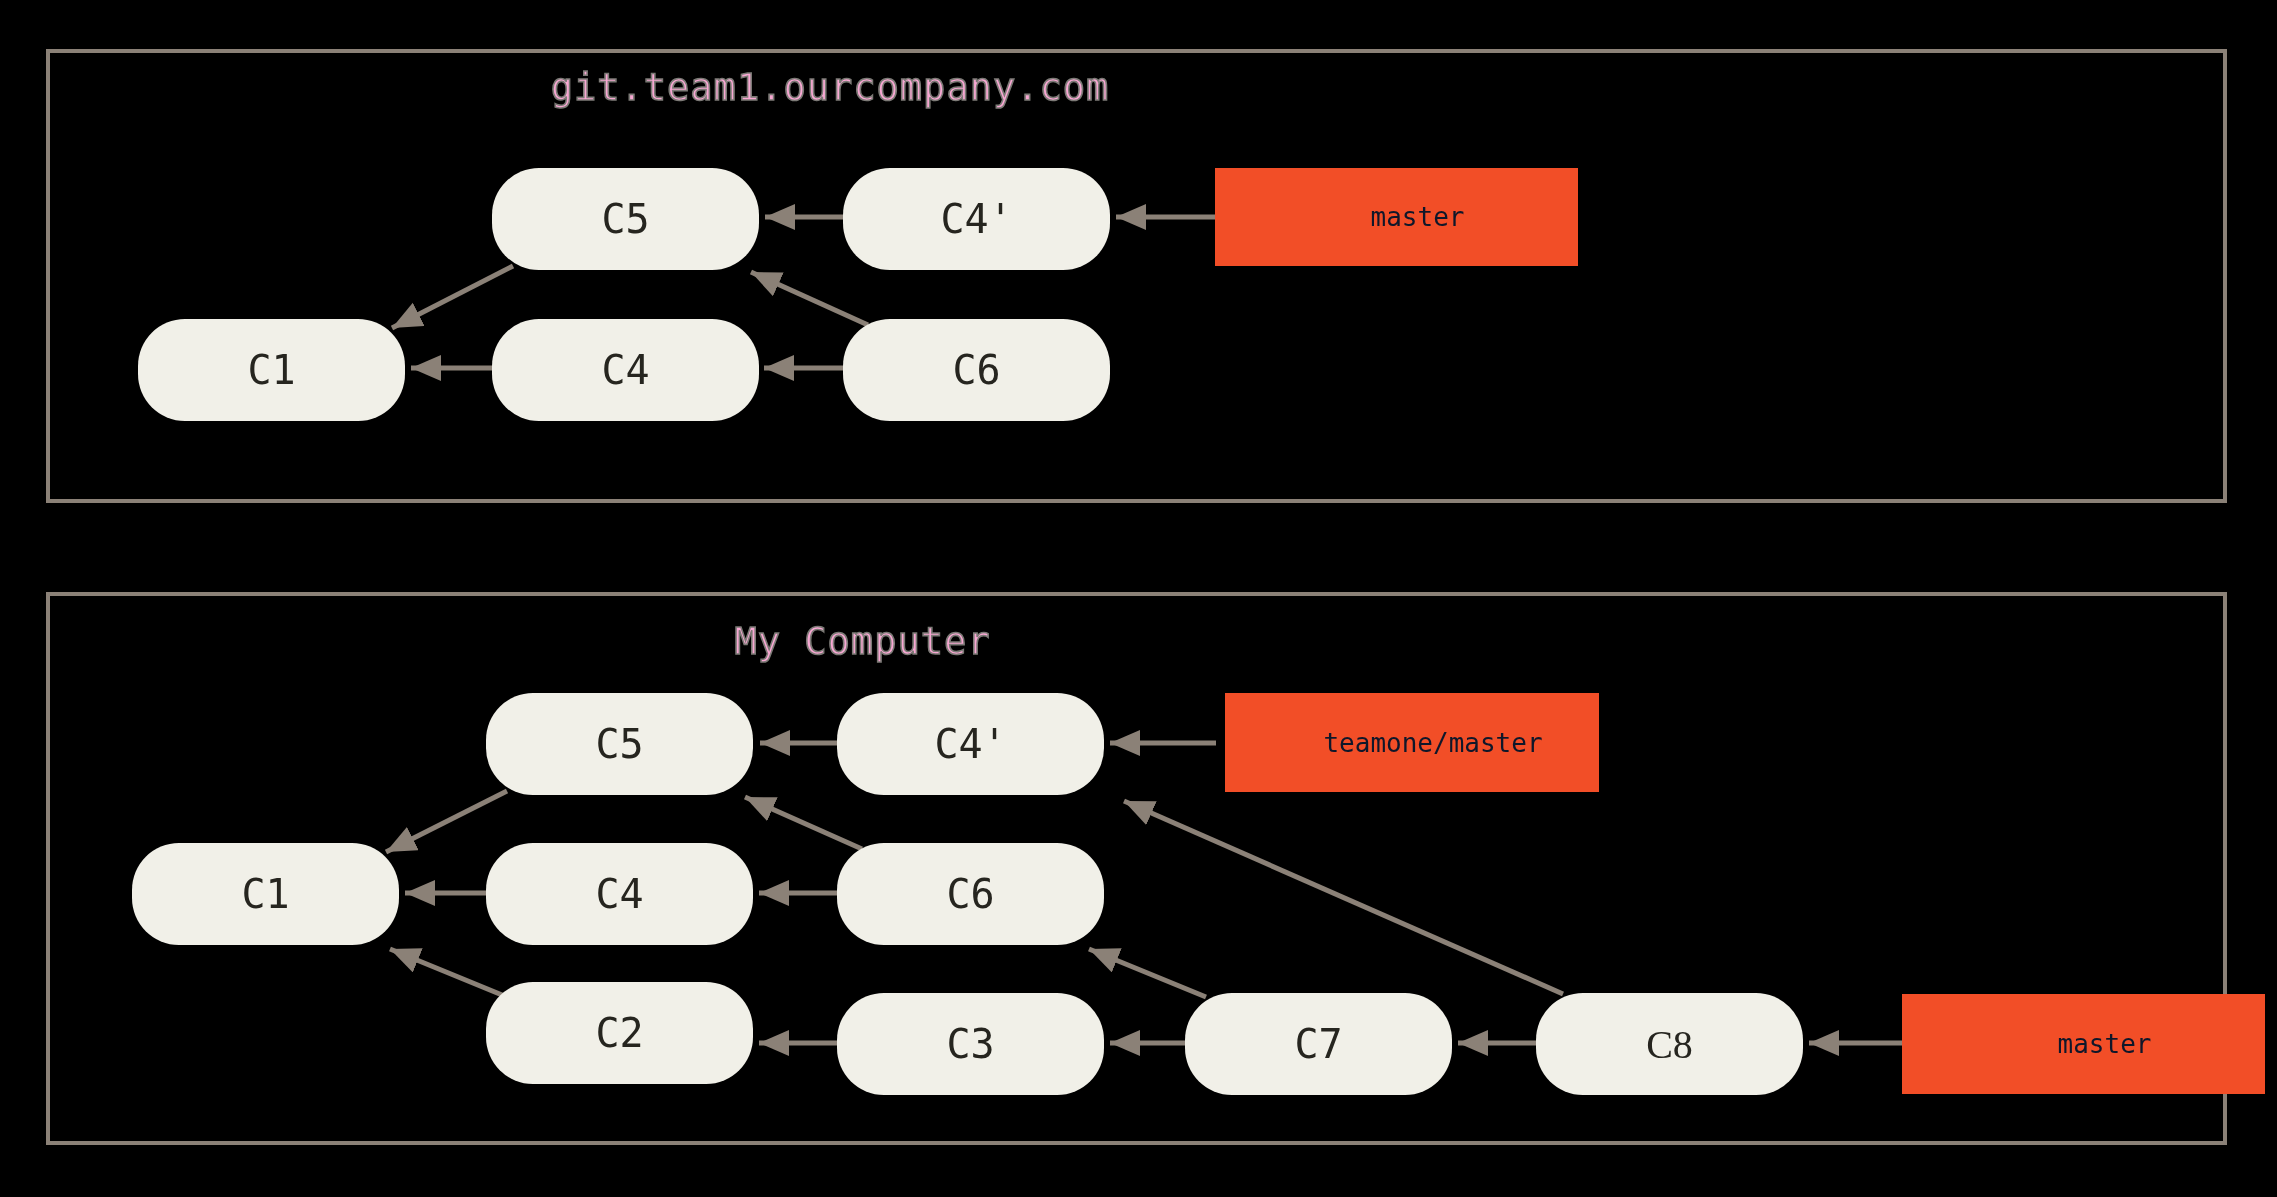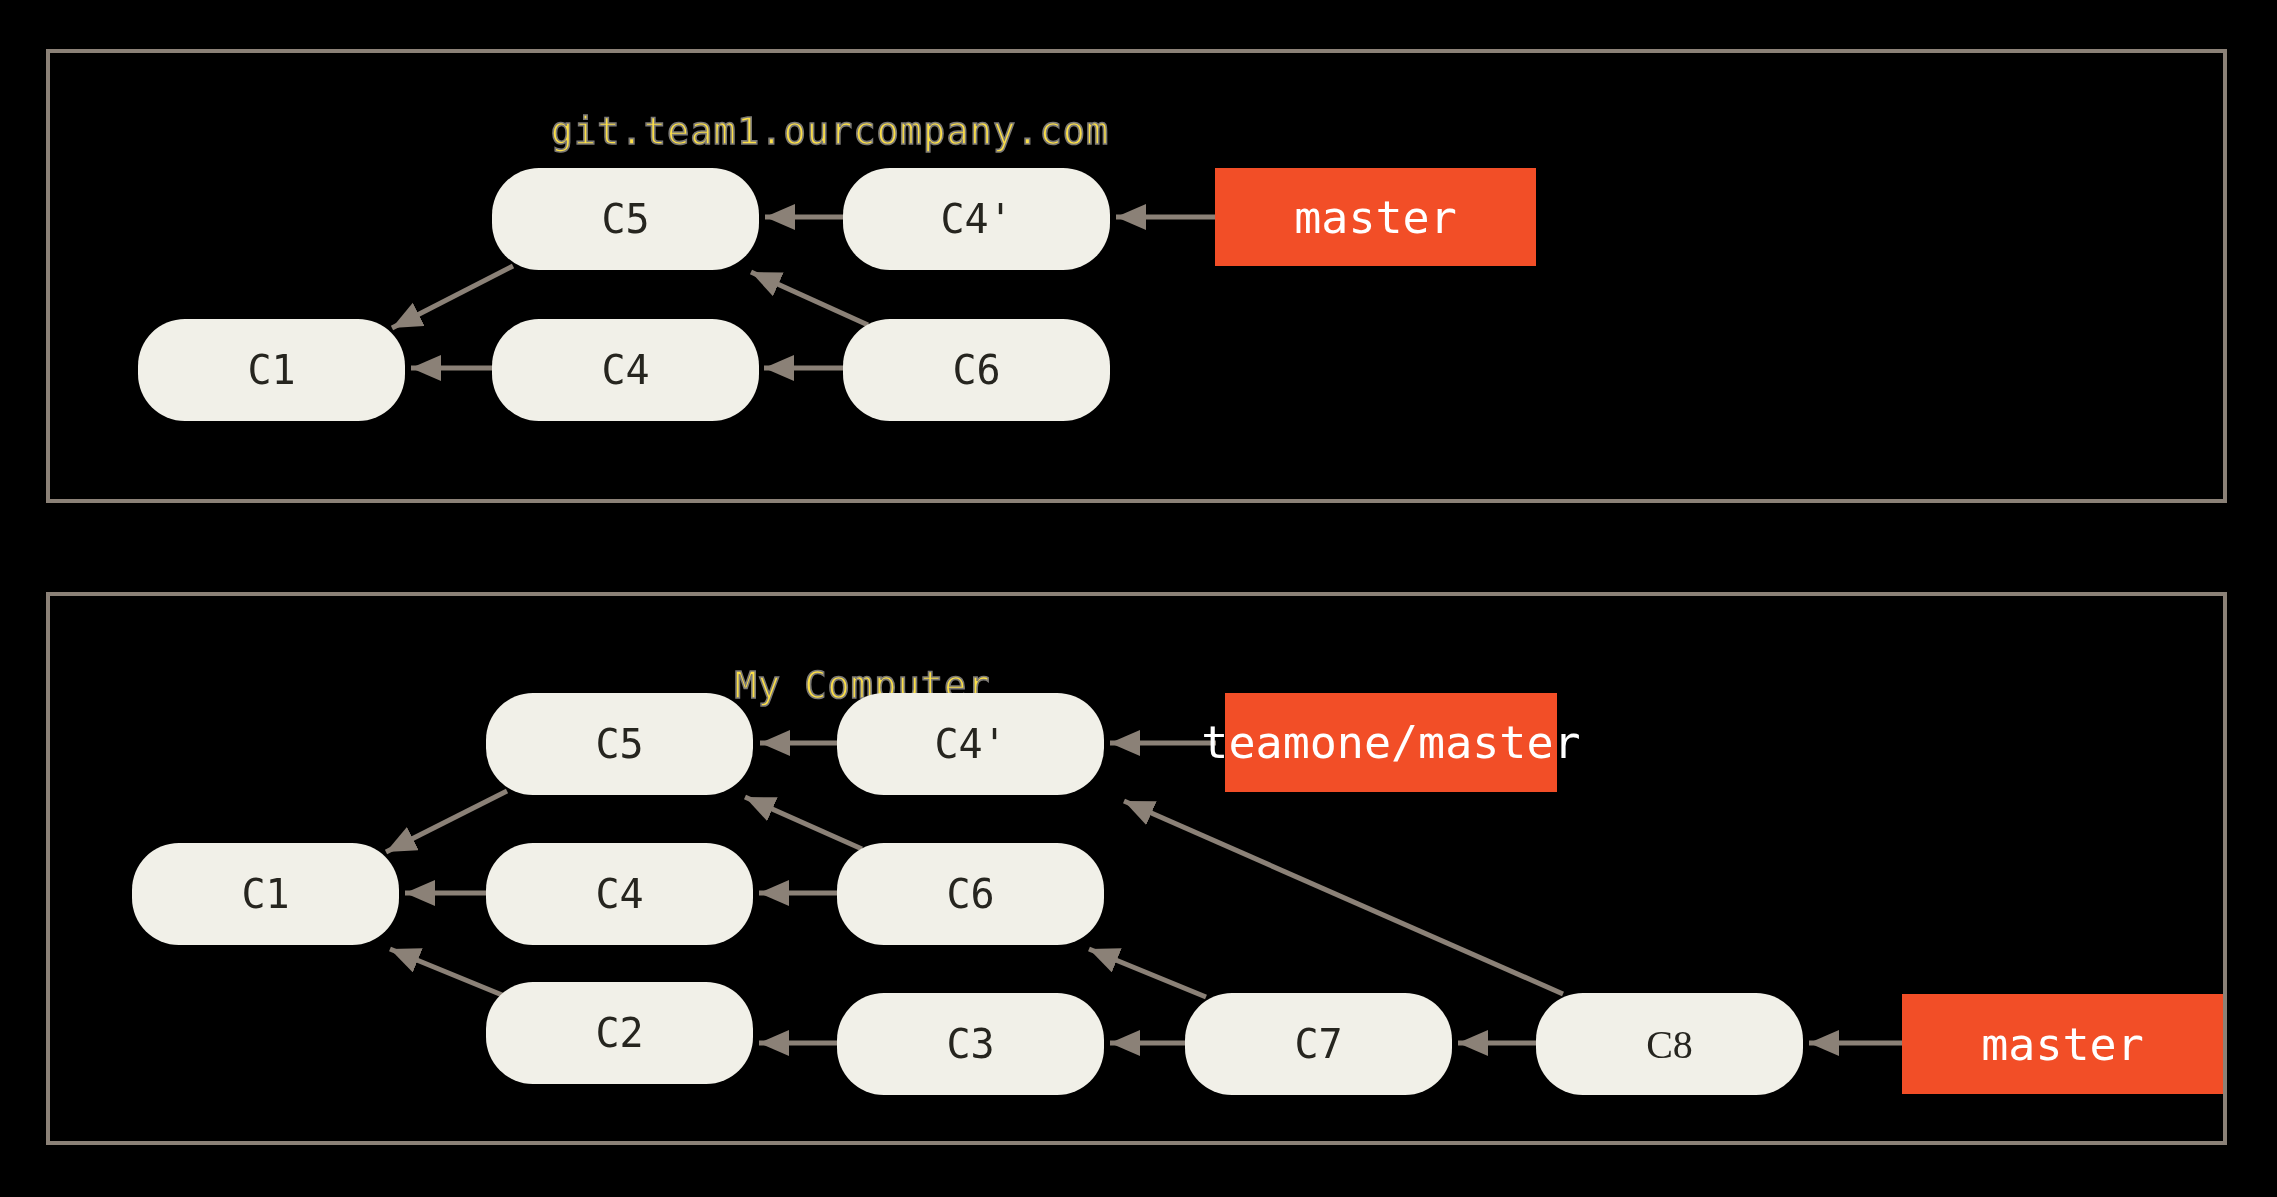--- a/index.html
+++ b/index.html
@@ -19,48 +19,48 @@
     position: absolute;
     border: 4px solid #8b8177;
     box-sizing: border-box;
     background: transparent;
   }
   .panel-title {
     position: absolute;
     transform: translateX(-50%);
     font-size: 37px;
     letter-spacing: 1px;
-    color: #fde047;
+    color: #f9a8d4;
     -webkit-text-stroke: 1.6px #7c7a76;
     white-space: nowrap;
-    margin-top: 44px;
   }
   .node {
     position: absolute;
     width: 267px;
     height: 102px;
     background: #f1f0e8;
     border-radius: 47px;
     display: flex;
     align-items: center;
     justify-content: center;
     font-size: 40px;
     color: #26251f;
     z-index: 3;
   }
   .branch {
     position: absolute;
     background: #f24e27;
     display: flex;
     align-items: center;
     justify-content: center;
-    font-size: 45px;
-    color: #ffffff;
+    font-size: 26px;
+    color: #0f172a;
     z-index: 3;
     white-space: nowrap;
+    padding-left: 42px;
   }
   #edges {
     position: absolute;
     left: 0;
     top: 0;
     z-index: 2;
   }
   #edges line {
     stroke: #8b8177;
     stroke-width: 5;

